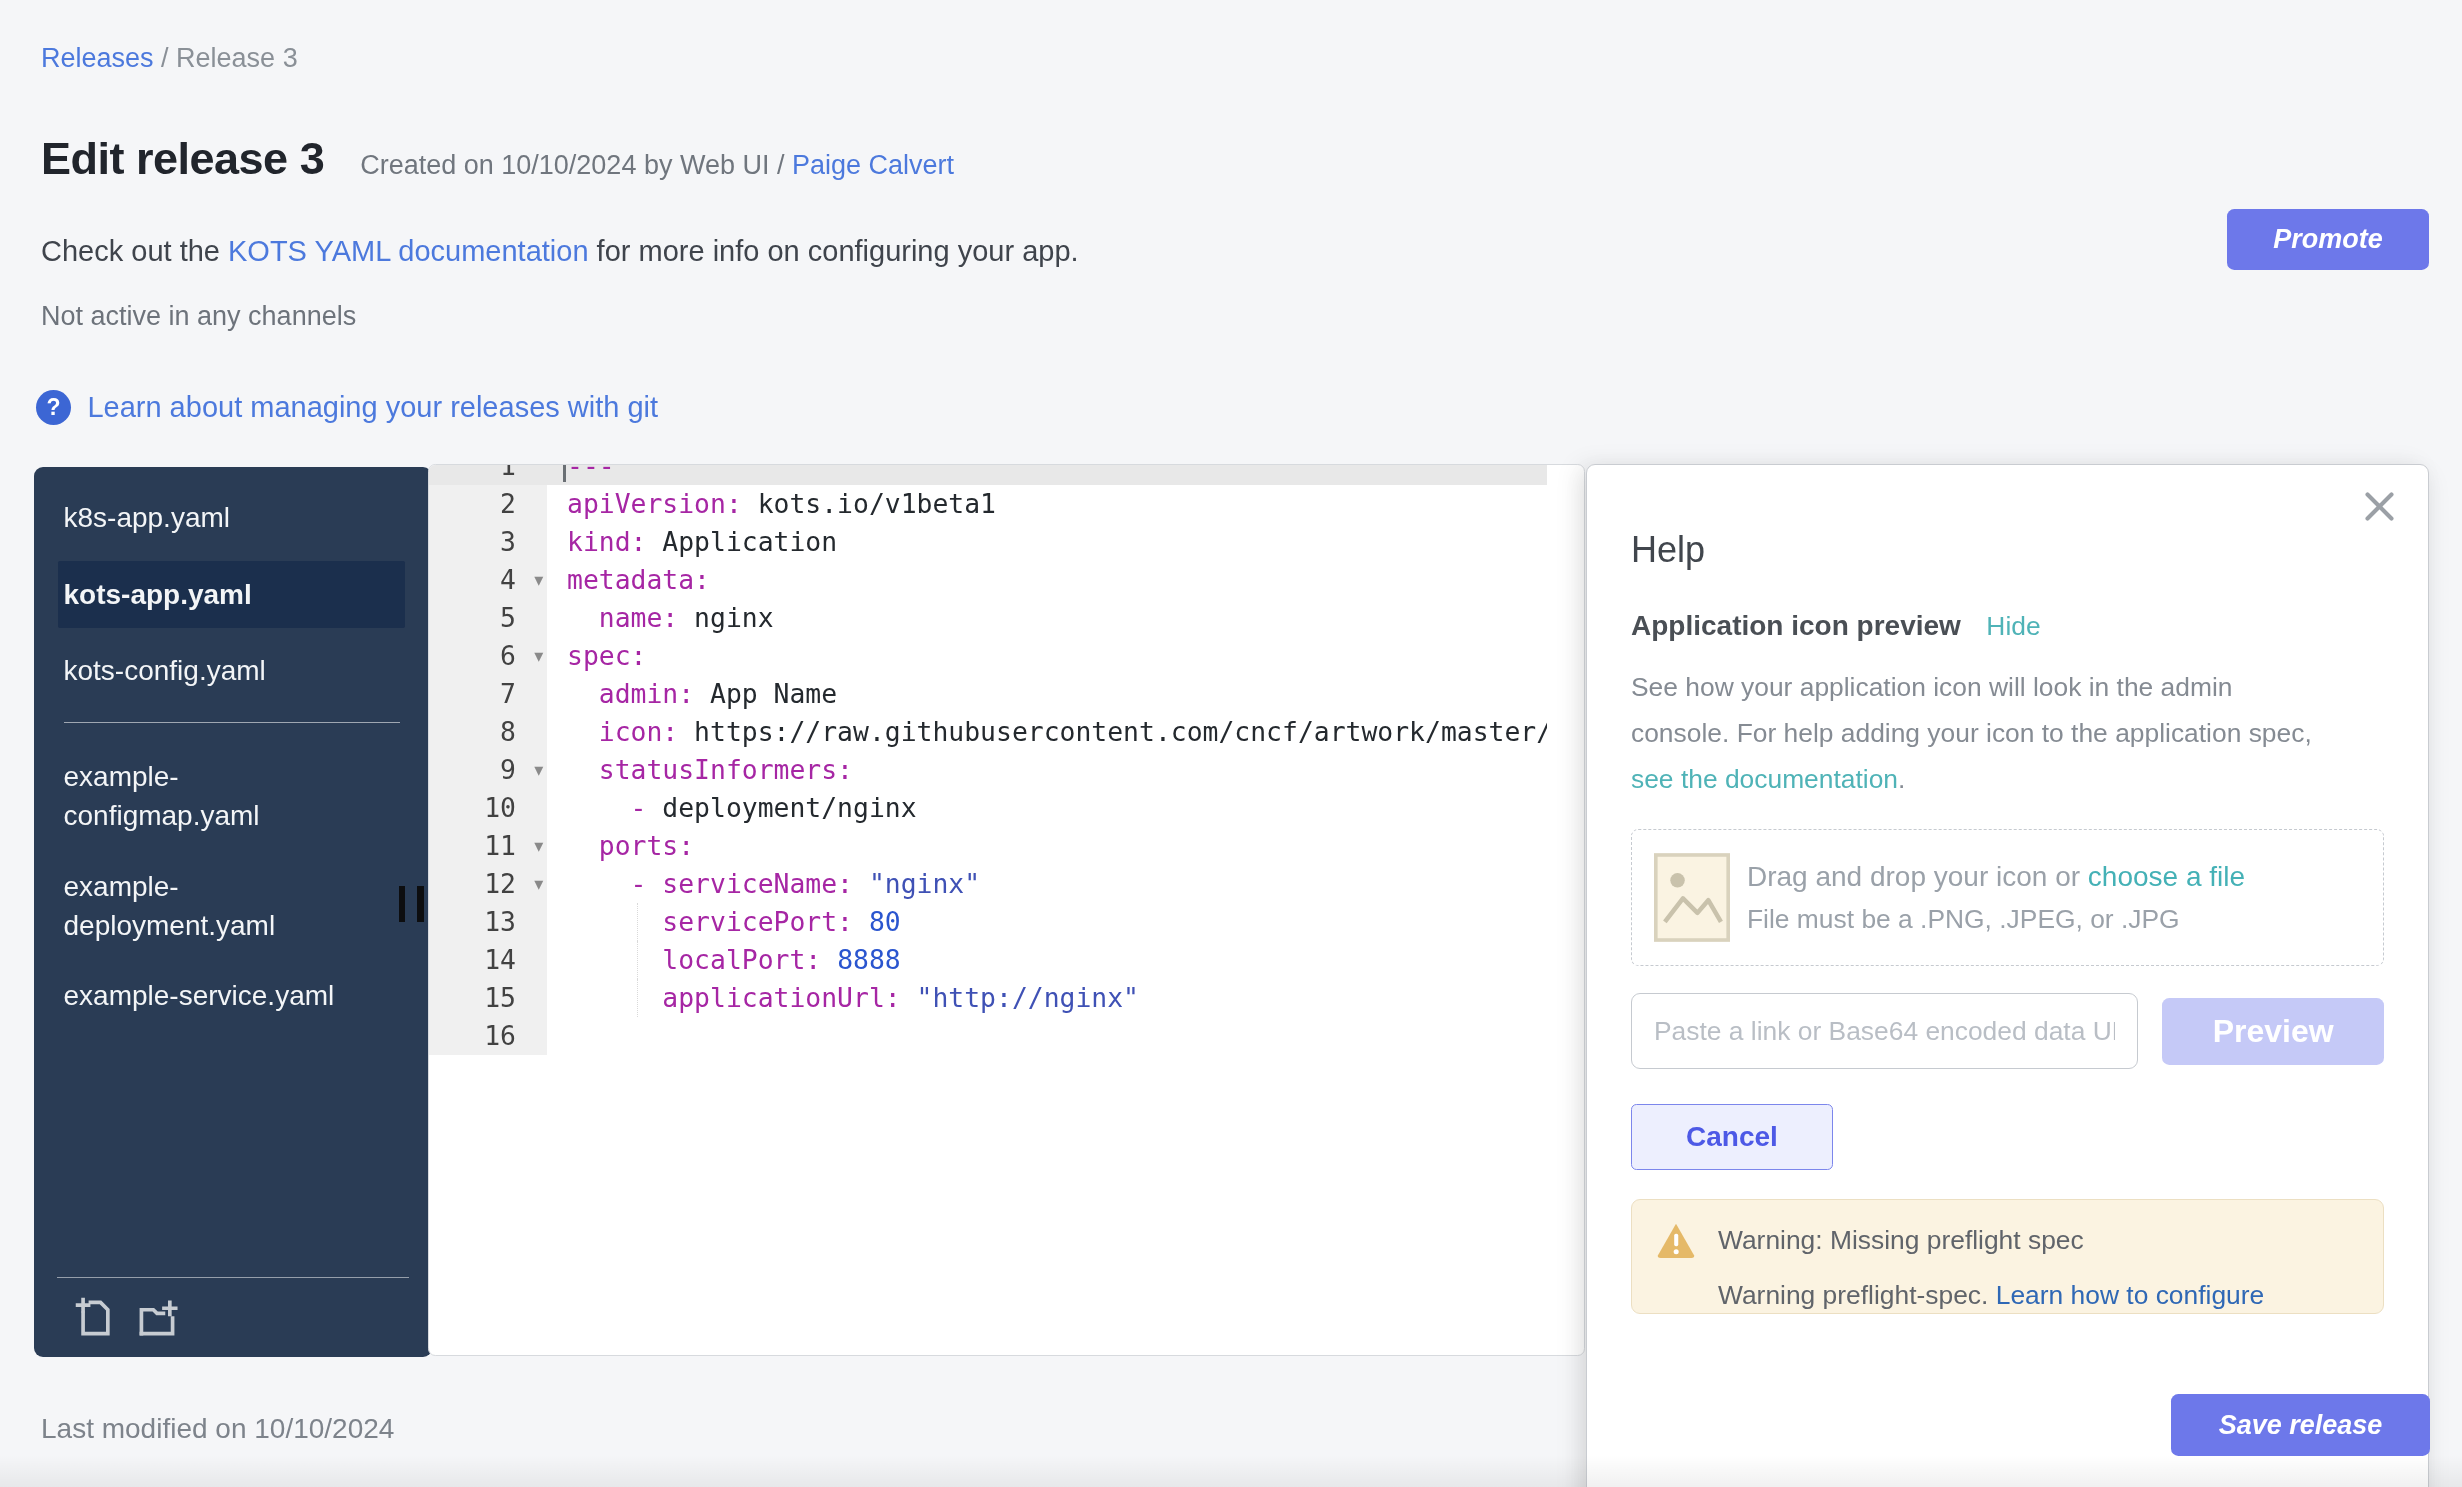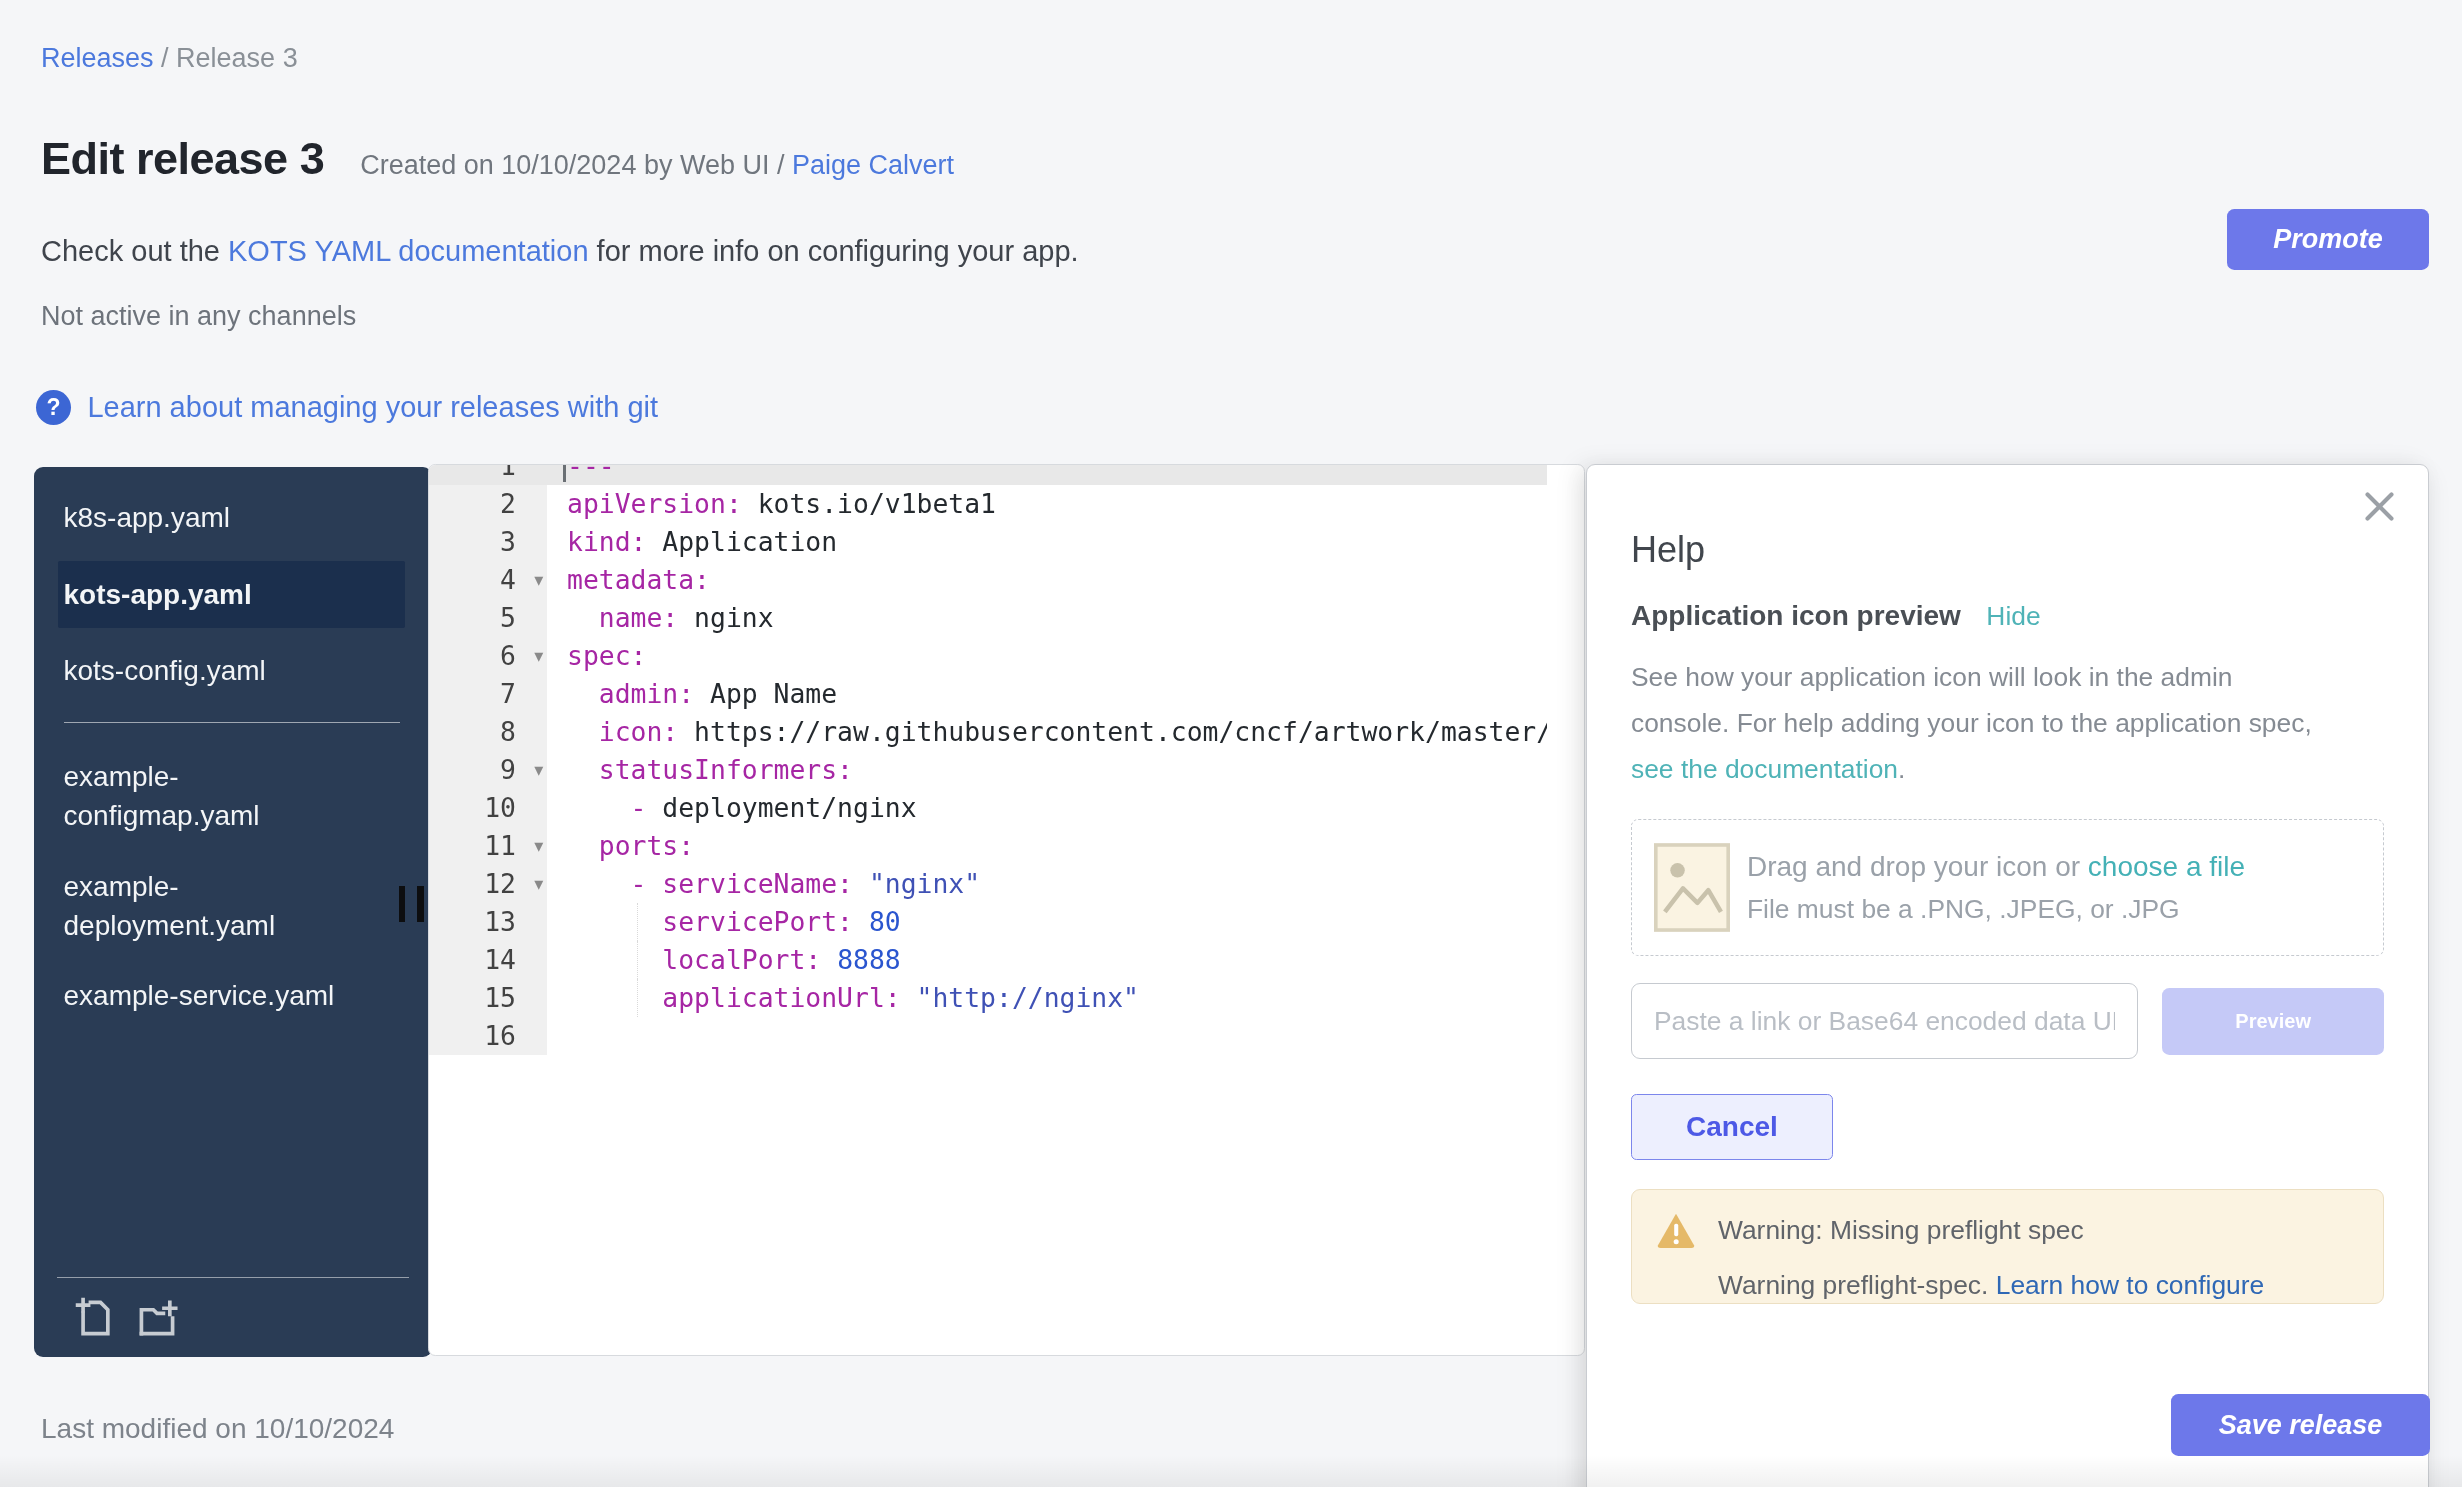--- a/index.html
+++ b/index.html
@@ -82,40 +82,40 @@
                         border-left:1.8px dotted #d9d9d9; }
 
   
   .help-panel { position:absolute; left:1586px; top:464px; width:843px; height:1129px;
                 background:#ffffff; border:0.9px solid #c9ccd1; border-radius:9px;
                 box-shadow:-9px 0 24px rgba(0,0,0,0.08), 0 9px 24px rgba(0,0,0,0.08);
                 padding:16px 44px; overflow:hidden; }
   .close-x { position:absolute; top:24px; right:31px; width:35px; height:35px; cursor:pointer; }
   .close-x svg { width:35px; height:35px; stroke:#9ba0a6; stroke-width:4.5; stroke-linecap:round; }
   .help-title { margin-top:47px; font-size:36px; font-weight:400; color:#41464d; line-height:44px; }
-  .section-row { margin-top:28px; display:flex; align-items:center; gap:25.5px; }
+  .section-row { margin-top:38px; display:flex; align-items:center; gap:25.5px; }
   .section-title { font-size:28px; font-weight:bold; color:#4a4f55; }
   .hide-link { font-size:26.4px; color:#4fb3b7; text-decoration:none; cursor:pointer; }
   .help-body { margin-top:22px; font-size:26.4px; color:#858b93; line-height:46px; }
   .help-body a { color:#4fb3b7; text-decoration:none; }
 
   .drop-zone { margin-top:27px; height:137px; border:1.8px dashed #c6cad0; border-radius:7.3px;
                display:flex; align-items:center; padding-left:22px; gap:17px; }
   .img-placeholder { width:76px; height:89px; flex:0 0 76px; }
   .drop-text .l1 { font-size:28px; color:#9aa1a9; }
   .drop-text .l1 a { color:#44b1b6; text-decoration:none; cursor:pointer; }
   .drop-text .l2 { font-size:26.4px; color:#9aa1a9; margin-top:11px; }
 
   .url-row { margin-top:27px; display:flex; align-items:center; gap:24px; }
   .url-input { width:510px; height:76px; border:1.8px solid #c6cad0; border-radius:9px;
                font-size:26.4px; padding:0 22px; color:#3f444c; outline:none;
                font-family:"Liberation Sans", sans-serif; }
   .url-input::placeholder { color:#b9bec5; }
   .preview-btn { width:223px; height:67px; background:#c5c9f7; border:none; border-radius:7.3px;
-                 color:#ffffff; font-weight:bold; font-size:20px; cursor:default;
+                 color:#ffffff; font-weight:bold; font-size:32px; cursor:default;
                  font-family:"Liberation Sans", sans-serif; }
   .cancel-btn { margin-top:35px; width:202px; height:66px; background:#edeffe;
                 border:1.8px solid #7c86ec; border-radius:5.5px; color:#4d59e6; font-weight:bold;
                 font-size:28px; cursor:pointer; font-family:"Liberation Sans", sans-serif; }
 
   .warning-box { margin-top:29px; background:#fbf3e1; border:0.9px solid #ecdfc2; border-radius:9px;
                  height:115px; overflow:hidden; padding:22px 24px 0 24px; position:relative; }
   .warning-row1 { display:flex; align-items:center; gap:22px; }
   .warn-icon { width:40px; height:36px; flex:0 0 40px; }
   .warning-text { font-size:26.4px; color:#60646a; }

